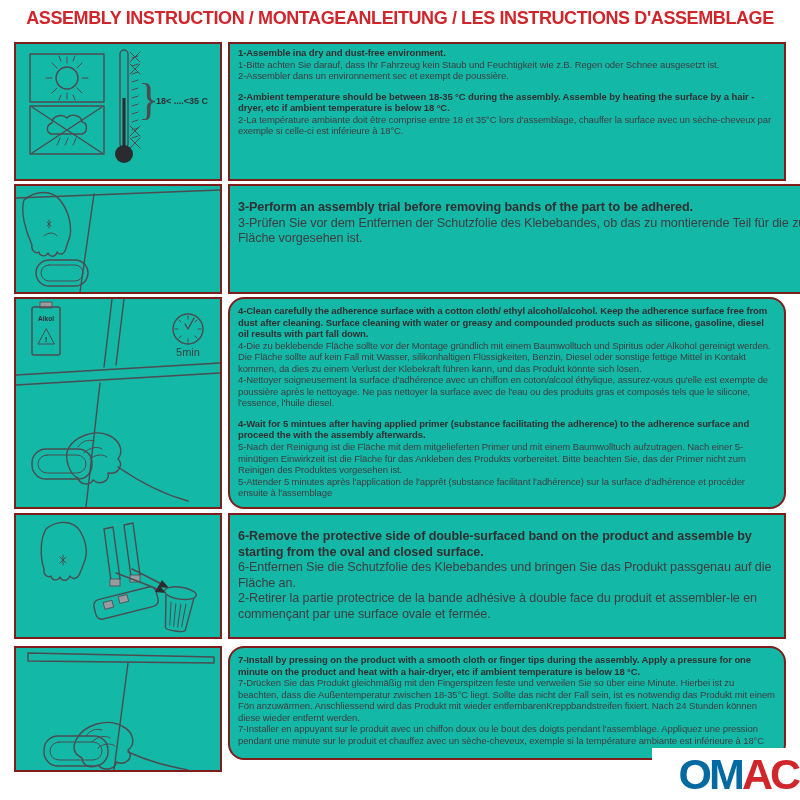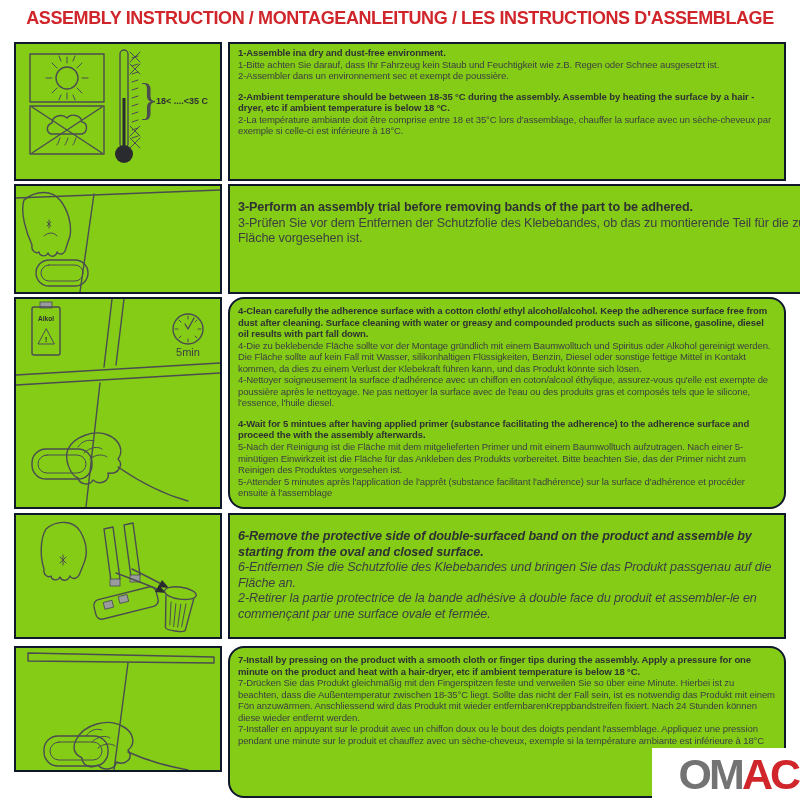--- a/index.html
+++ b/index.html
@@ -4,21 +4,21 @@
 <style>
   html,body{margin:0;padding:0;background:#ffffff;}
   body{width:800px;height:800px;overflow:hidden;font-family:"Liberation Sans",sans-serif;}
   .sheet{position:relative;width:800px;height:800px;background:#fff;padding-left:12px;}
   .doc-title{
     position:absolute;top:8px;left:0;width:800px;text-align:center;
     font-size:18px;font-weight:800;letter-spacing:-0.4px;
     color:var(--accent-red,#d0262b);white-space:nowrap;
   }
   .cell{
-    position:absolute;border:2px solid #0f172a;background:#84cc16;box-sizing:border-box;
+    position:absolute;border:2px solid #7f1d1d;background:#14b8a6;box-sizing:border-box;
   }
   .text-cell{padding:3px 8px 2px 8px;color:#3d3e42;}
   .p{margin:0;}
   .small-text .p{font-size:9.5px;line-height:11.55px;letter-spacing:-0.1px;}
   .large-text .p{font-size:12.6px;line-height:15.6px;letter-spacing:-0.1px;}
   .b{font-weight:bold;color:#2f3033;}
   .gap{margin-top:9px;}
   .pad-top{padding-top:14px;}
   .pad-top-sm{padding-top:6px;border-radius:16px;}
   svg{display:block;}
@@ -28,21 +28,21 @@
   .fill-grey{fill:#9a9b9e;stroke:#4b4c50;stroke-width:0.8;}
   .svg-label{fill:#2f3033;font-family:"Liberation Sans",sans-serif;font-weight:bold;}
   .svg-label-reg{fill:#3d3e42;font-family:"Liberation Sans",sans-serif;}
   .brace{fill:#4b4c50;font-family:"Liberation Serif",serif;font-weight:400;}
   .logo{
     position:absolute;left:652px;top:748px;width:146px;height:52px;
     background:#fff;display:flex;align-items:center;justify-content:flex-end;
     font-weight:900;font-size:43px;letter-spacing:-3px;line-height:1;
     font-family:"Liberation Sans",sans-serif;
   }
-  .logo .black{color:#737373;}
+  .logo .black{color:#0369a1;}
   .logo .red{color:var(--accent-red,#d0262b);}
 </style>
 </head>
 <body>
 
 <div class="sheet">
 
   <div class="doc-title">ASSEMBLY INSTRUCTION / MONTAGEANLEITUNG / LES INSTRUCTIONS D'ASSEMBLAGE</div>
 
   <div class="cell" style="left:14px;top:42px;width:208px;height:139px;">
@@ -157,42 +157,42 @@
         <path class="ink" d="M116,54 C128,60 140,66 149,71"></path>
         <polygon class="fill-dark" points="153,73 142,72 146,65"></polygon>
       </g>
       <g transform="rotate(8 162 95)">
         <ellipse class="ink" cx="162" cy="78" rx="16" ry="6"></ellipse>
         <path class="ink" d="M148,82 L152,114 C152,117 172,117 172,114 L176,82"></path>
         <path class="ink-thin" d="M154,88 L156,111 M159,89 L160,112 M164,89 L164,112 M169,88 L168,111"></path>
       </g>
     </svg>
   </div>
-  <div class="cell text-cell large-text pad-top" style="left:228px;top:513px;width:558px;height:126px;font-style:italic;">
+  <div class="cell text-cell large-text pad-top" style="left:228px;top:513px;width:558px;height:126px;">
     <p class="p b">6-Remove the protective side of double-surfaced band on the product and assemble by starting from the oval and closed surface.</p>
     <p class="p">6-Entfernen Sie die Schutzfolie des Klebebandes und bringen Sie das Produkt passgenau auf die Fläche an.</p>
     <p class="p">2-Retirer la partie protectrice de la bande adhésive à double face du produit et assembler-le en commençant par une surface ovale et fermée.</p>
   </div>
 
   <div class="cell" style="left:14px;top:646px;width:208px;height:126px;">
     <svg viewBox="0 0 204 122" width="204" height="122">
       <polygon class="ink" points="12,5 198,9 198,15 12,13"></polygon>
       <path class="ink" d="M112,15 L98,122"></path>
       <g>
         <rect class="ink" x="28" y="88" width="64" height="30" rx="14"></rect>
         <rect class="ink-thin" x="34" y="94" width="52" height="18" rx="9"></rect>
       </g>
       <g>
         <path class="ink" d="M60,92 C68,76 92,70 106,78 C118,84 120,96 112,102 C118,110 110,118 100,114 C100,121 88,124 82,117 C76,121 66,118 66,110 C58,106 56,100 60,92 Z"></path>
         <path class="ink-thin" d="M70,88 C74,82 80,80 86,82 M76,94 C82,88 90,87 94,90 M82,100 C88,95 95,95 99,98"></path>
         <path class="ink" d="M112,104 C134,114 152,118 172,122"></path>
       </g>
     </svg>
   </div>
-  <div class="cell text-cell small-text pad-top-sm" style="left:228px;top:646px;width:558px;height:152px;">
+  <div class="cell text-cell small-text pad-top-sm" style="left:228px;top:646px;width:558px;height:114px;">
     <p class="p b">7-Install by pressing on the product with a smooth cloth or finger tips during the assembly. Apply a pressure for one minute on the product and heat with a hair-dryer, etc if ambient temperature is below 18 °C.</p>
     <p class="p">7-Drücken Sie das Produkt gleichmäßig mit den Fingerspitzen feste und verweilen Sie so über eine Minute. Hierbei ist zu beachten, dass die Außentemperatur zwischen 18-35°C liegt. Sollte das nicht der Fall sein, ist es notwendig das Produkt mit einem Fön anzuwärmen. Anschliessend wird das Produkt mit wieder entfernbarenKreppbandstreifen fixiert. Nach 24 Stunden können diese wieder entfernt werden.</p>
     <p class="p">7-Installer en appuyant sur le produit avec un chiffon doux ou le bout des doigts pendant l'assemblage. Appliquez une pression pendant une minute sur le produit et chauffez avec un sèche-cheveux, exemple si la température ambiante est inférieure à 18°C</p>
   </div>
 
   <div class="logo">
     <span class="black">OM</span>
       <span class="red">AC</span>
   </div>
 

